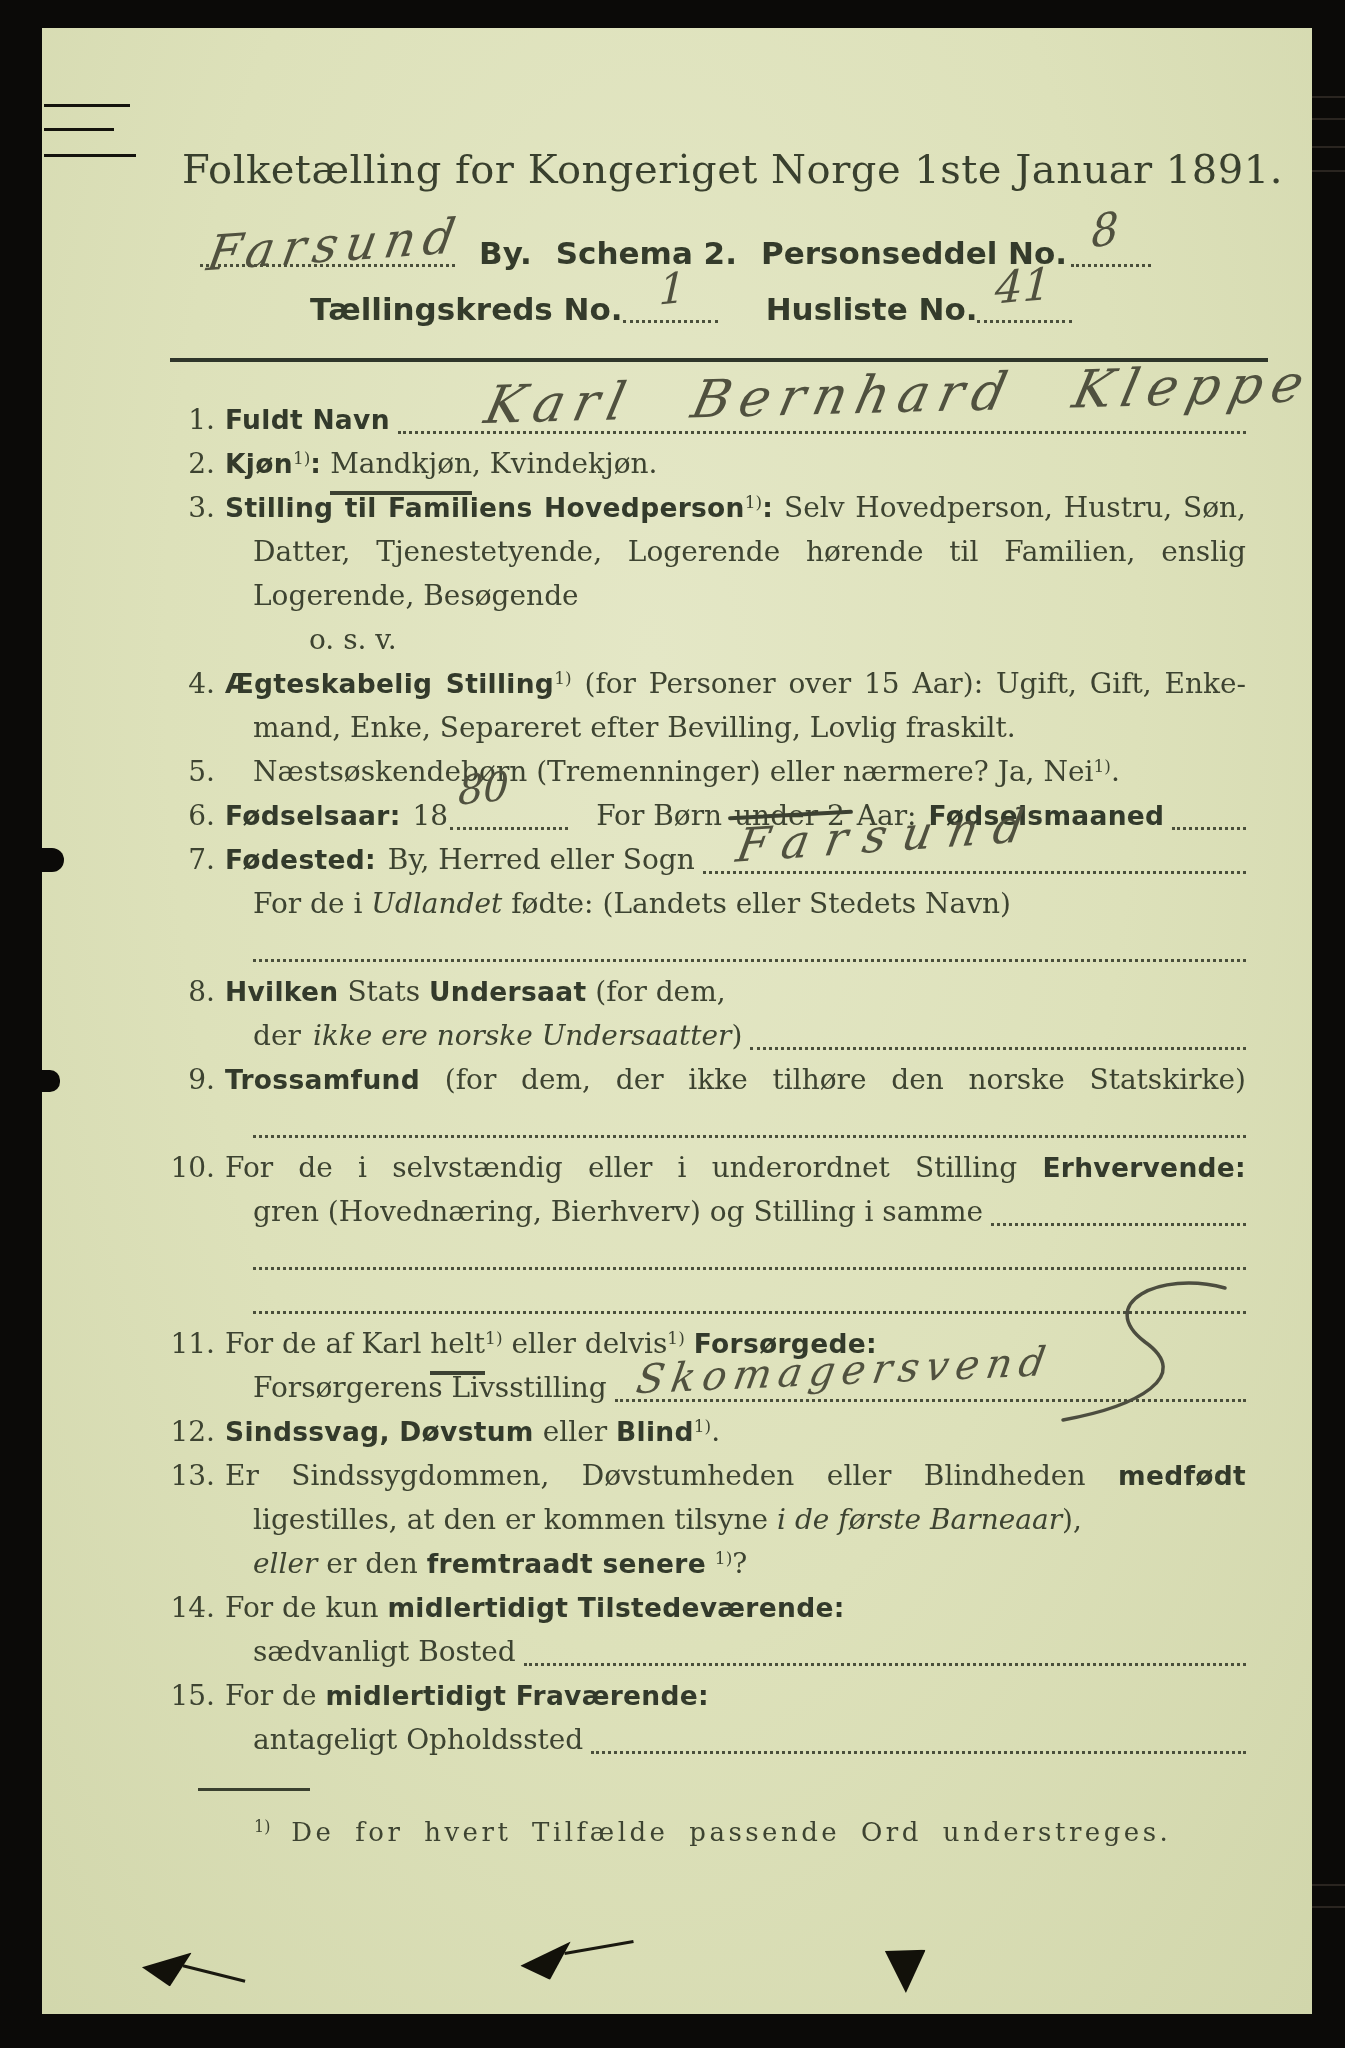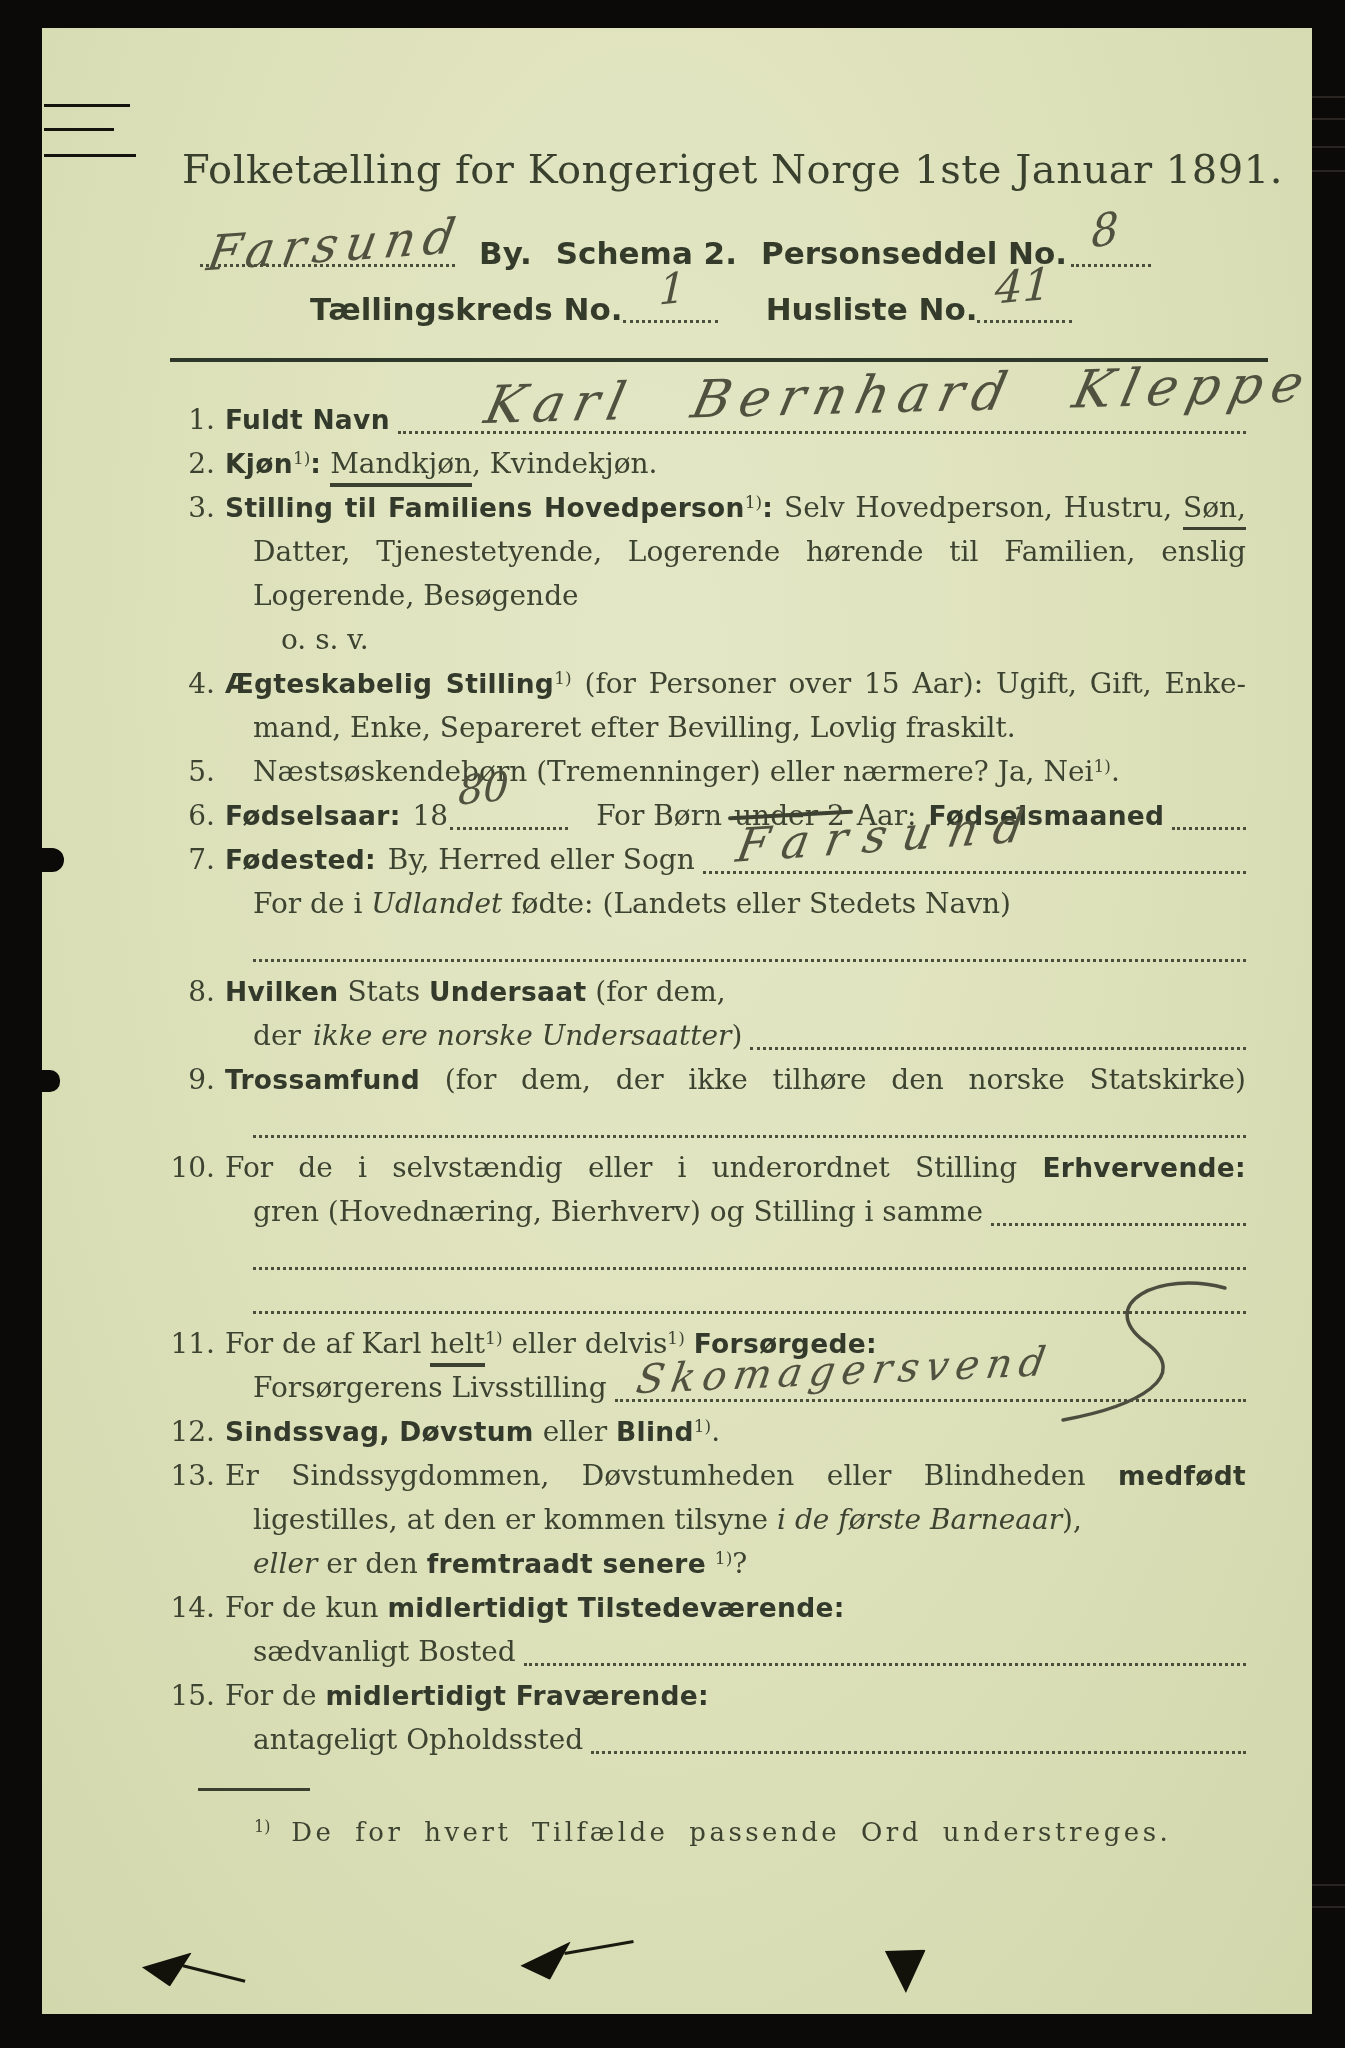--- a/index.html
+++ b/index.html
@@ -48,38 +48,38 @@
 
   
   .items{margin-top:36px;padding:0 66px 0 183px;font-size:28px;}
   .item{position:relative;}
   .num{position:absolute;left:-58px;top:0;width:48px;text-align:right;
        line-height:44px;font-size:28px;}
   .line{height:44px;line-height:44px;white-space:nowrap;}
   .just{height:44px;line-height:44px;white-space:normal;
         text-align:justify;text-align-last:justify;overflow:hidden;}
   .cont{margin-left:28px;}
-  .cont2{margin-left:56px;}
+  .cont2{margin-left:84px;}
   .fline{display:flex;height:44px;line-height:44px;white-space:nowrap;}
   .dots{flex:1 1 auto;position:relative;margin-left:6px;}
   .dots::after{content:"";position:absolute;left:2px;right:0;top:33px;
        border-top:3px dotted #4a4f3b;}
   .dotw{position:relative;flex:0 0 auto;}
   .dotw::after{content:"";position:absolute;left:2px;right:0;top:33px;
        border-top:3px dotted #4a4f3b;}
   .w120{width:120px;}
   .dotrow{height:44px;position:relative;}
   .dotrow::after{content:"";position:absolute;left:0;right:0;top:33px;
        border-top:3px dotted #4a4f3b;}
   .bs{font-family:"DejaVu Sans",sans-serif;font-weight:700;font-size:26.5px;
       color:#333a2b;letter-spacing:0.3px;}
   sup{font-size:17px;line-height:0;vertical-align:9px;}
   .mls{margin-left:12px;}
   .mlL{margin-left:28px;}
-  .pen-u{border-bottom:4px solid #3c4132;padding-bottom:3px;}
+  .pen-u{border-bottom:4px solid #3c4132;padding-bottom:11px;}
   .strike{position:relative;}
   .strike::after{content:"";position:absolute;left:-6px;right:-8px;top:19px;
       height:4px;background:#3c4132;transform:rotate(-3deg);border-radius:2px;}
 
   
   .hw{position:absolute;font-family:"DejaVu Serif",serif;font-style:italic;
       color:#50513f;white-space:nowrap;line-height:1;z-index:2;}
   .hw-place{font-size:48px;left:8px;top:-12px;letter-spacing:8px;
       transform:rotate(-4deg) skewX(-14deg);}
   .hw-8{font-size:44px;left:20px;top:-24px;transform:rotate(-10deg) skewX(-10deg);}

